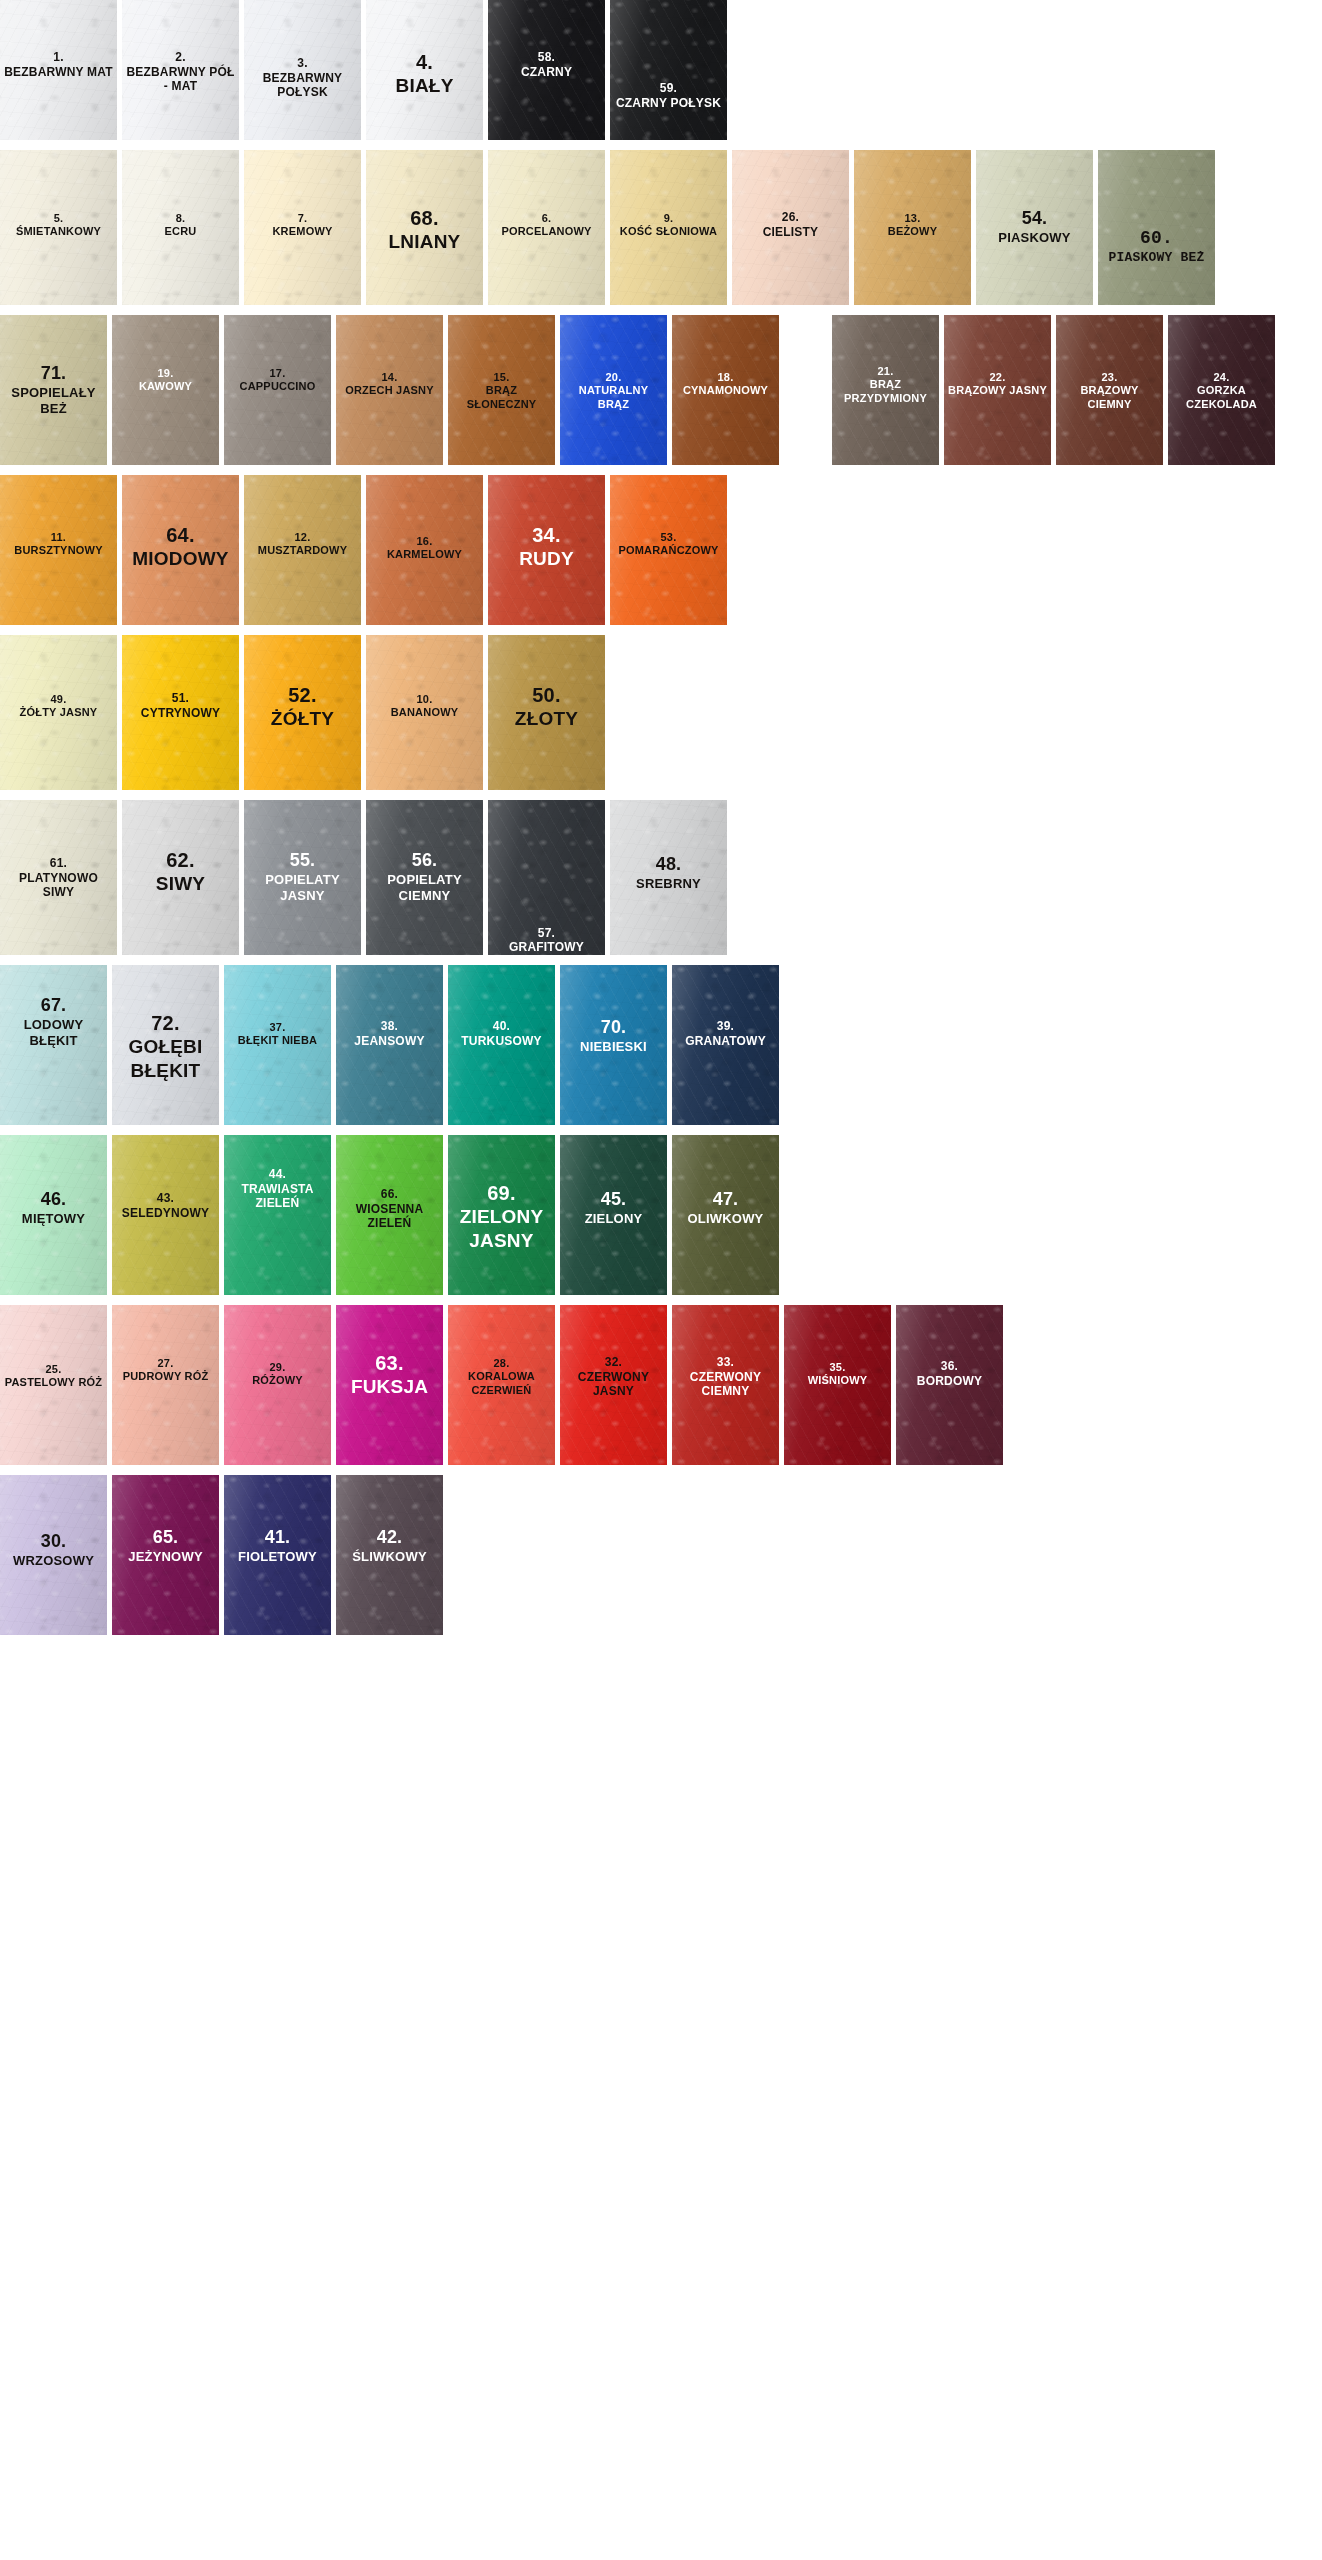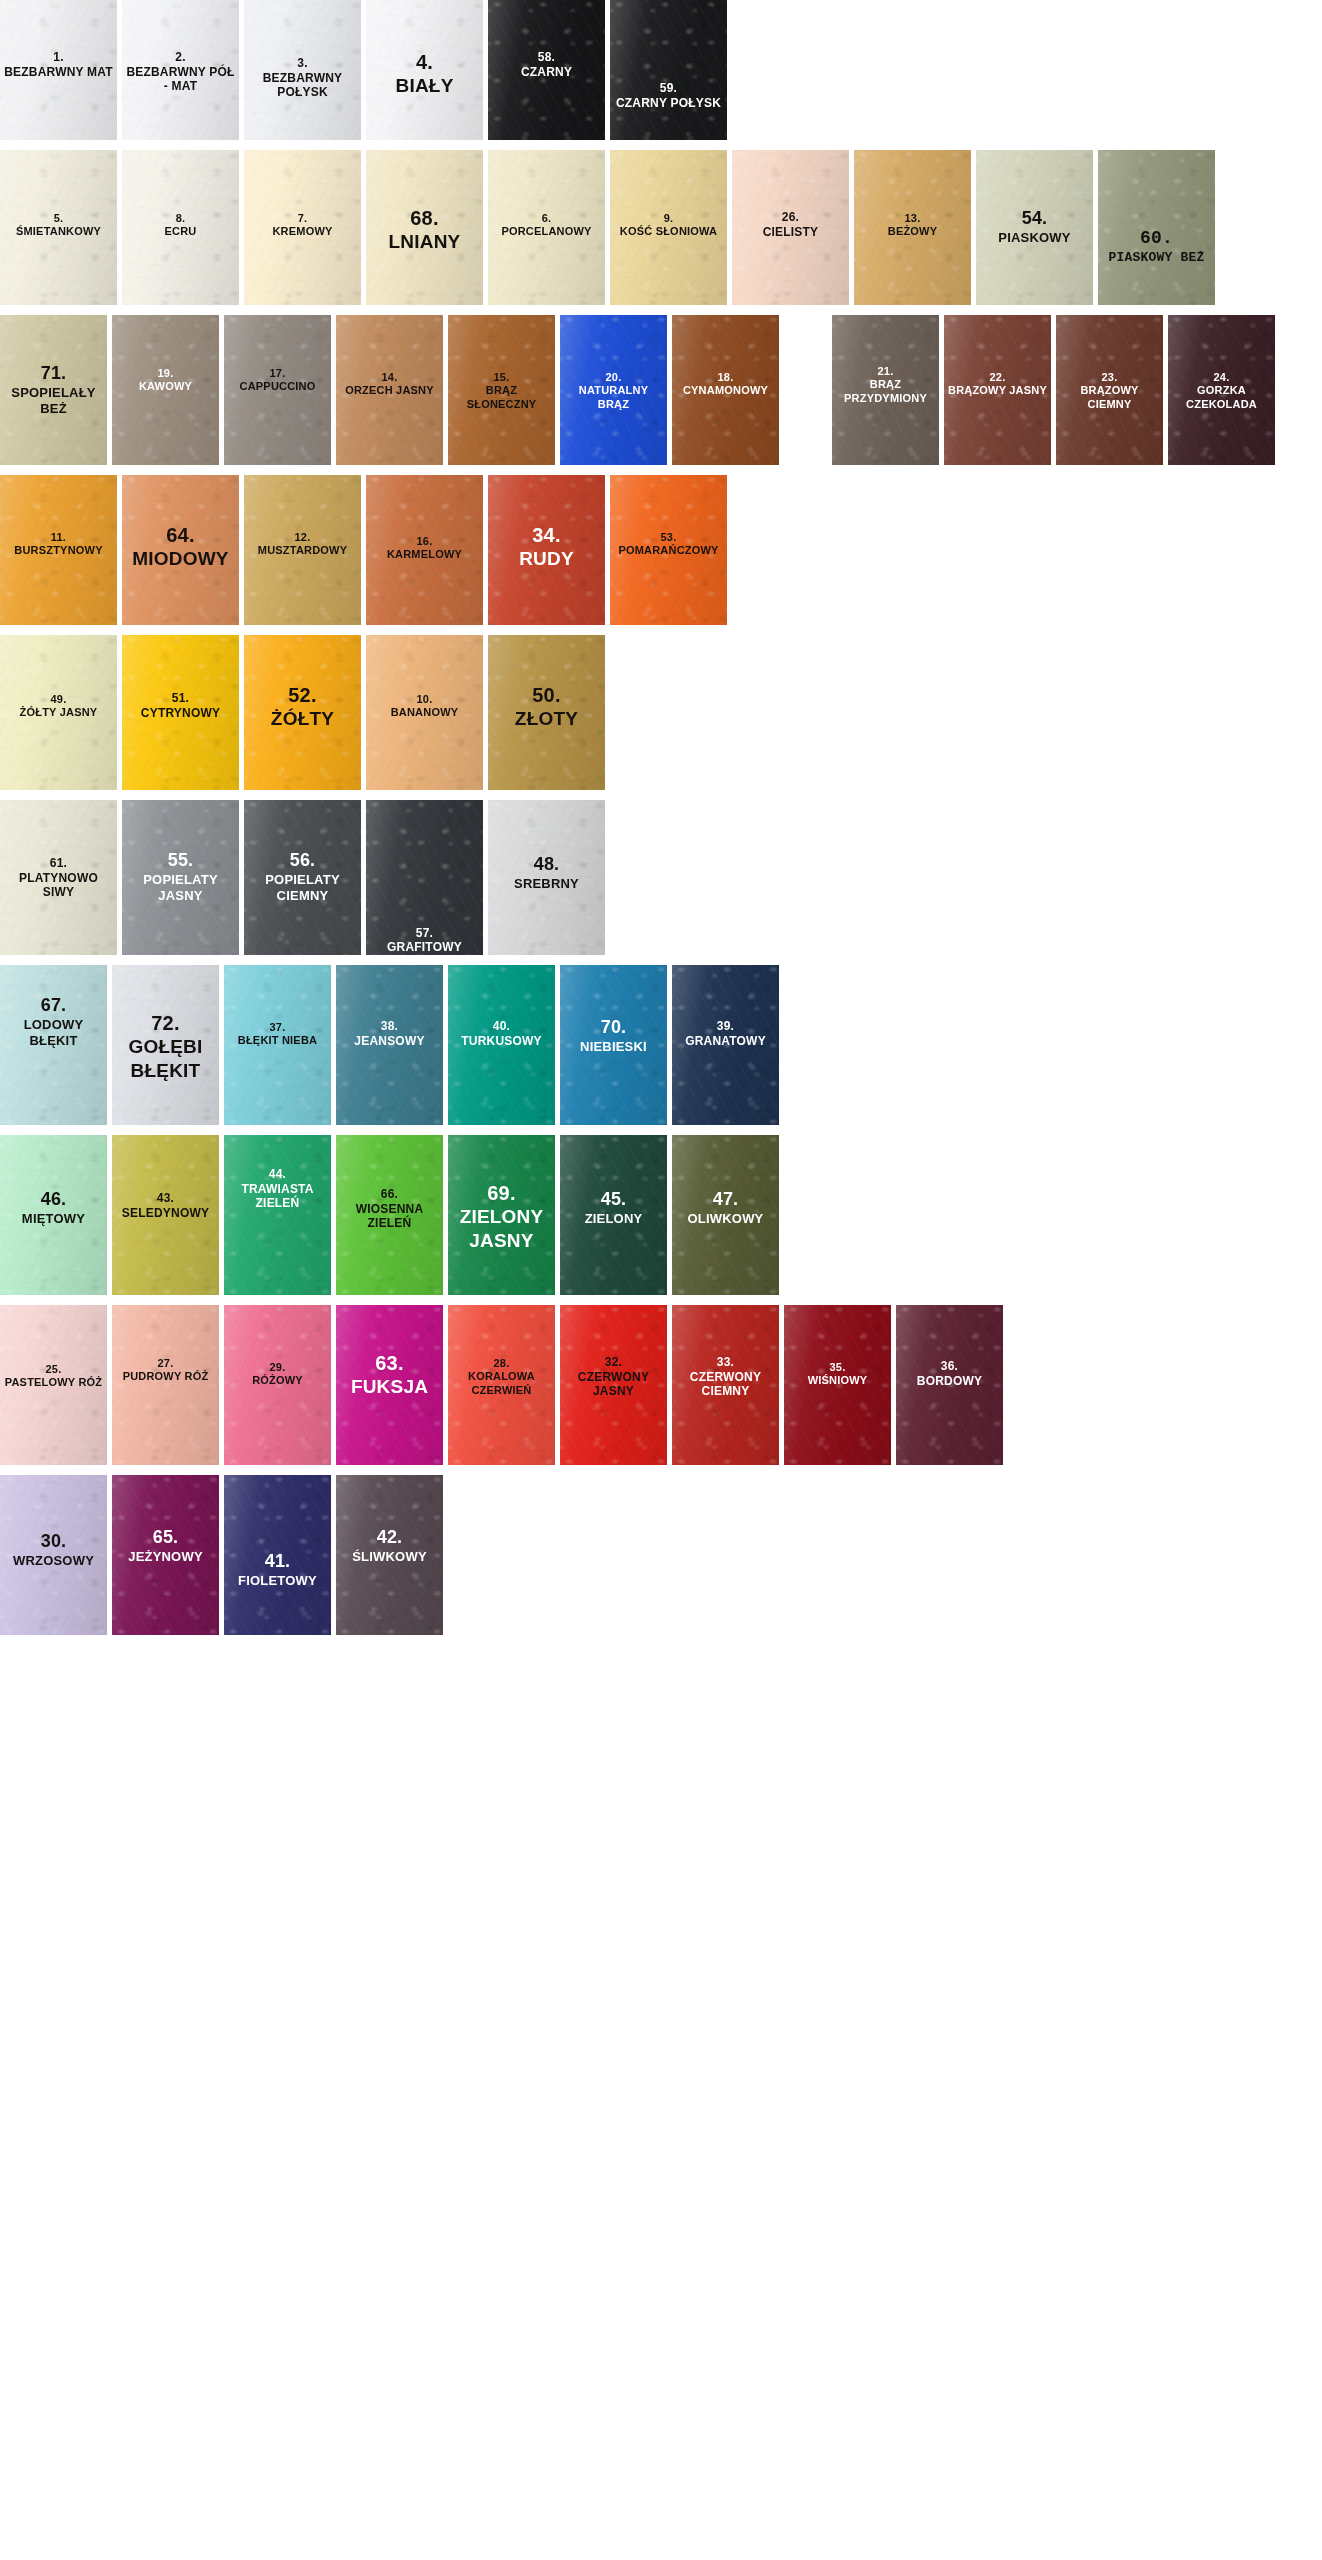--- a/index.html
+++ b/index.html
@@ -448,20 +448,29 @@
     <div class="swatch-row">
       <div class="swatch ink-dark t-sm" style="width: 117px; height: 155px; background: rgb(234, 232, 214);">
         <div class="grain"></div>
         <div class="grain2"></div>
         <div class="sheen"></div>
         <div class="label" style="padding-top: 56px;">
           <span class="num">61.</span>
           <span class="nm">PLATYNOWO SIWY</span>
         </div>
       </div>
+      <div class="swatch ink-dark t-lg" style="width: 117px; height: 155px; background: rgb(220, 220, 220);">
+        <div class="grain"></div>
+        <div class="grain2"></div>
+        <div class="sheen"></div>
+        <div class="label" style="padding-top: 48px;">
+          <span class="num">62.</span>
+          <span class="nm">SIWY</span>
+        </div>
+      </div>
       <div class="swatch ink-light t-md" style="width: 117px; height: 155px; background: rgb(141, 145, 150);">
         <div class="grain"></div>
         <div class="grain2"></div>
         <div class="sheen"></div>
         <div class="label" style="padding-top: 50px;">
           <span class="num">55.</span>
           <span class="nm">POPIELATY JASNY</span>
         </div>
       </div>
       <div class="swatch ink-light t-md" style="width: 117px; height: 155px; background: rgb(74, 78, 82);">
@@ -721,21 +730,21 @@
         <div class="sheen"></div>
         <div class="label" style="padding-top: 52px;">
           <span class="num">65.</span>
           <span class="nm">JEŻYNOWY</span>
         </div>
       </div>
       <div class="swatch ink-light t-md" style="width: 107px; height: 160px; background: rgb(47, 47, 107);">
         <div class="grain"></div>
         <div class="grain2"></div>
         <div class="sheen"></div>
-        <div class="label" style="padding-top: 52px; margin-top: 24px;">
+        <div class="label" style="padding-top: 52px;">
           <span class="num">41.</span>
           <span class="nm">FIOLETOWY</span>
         </div>
       </div>
       <div class="swatch ink-light t-md" style="width: 107px; height: 160px; background: rgb(88, 75, 83);">
         <div class="grain"></div>
         <div class="grain2"></div>
         <div class="sheen"></div>
         <div class="label" style="padding-top: 52px;">
           <span class="num">42.</span>

